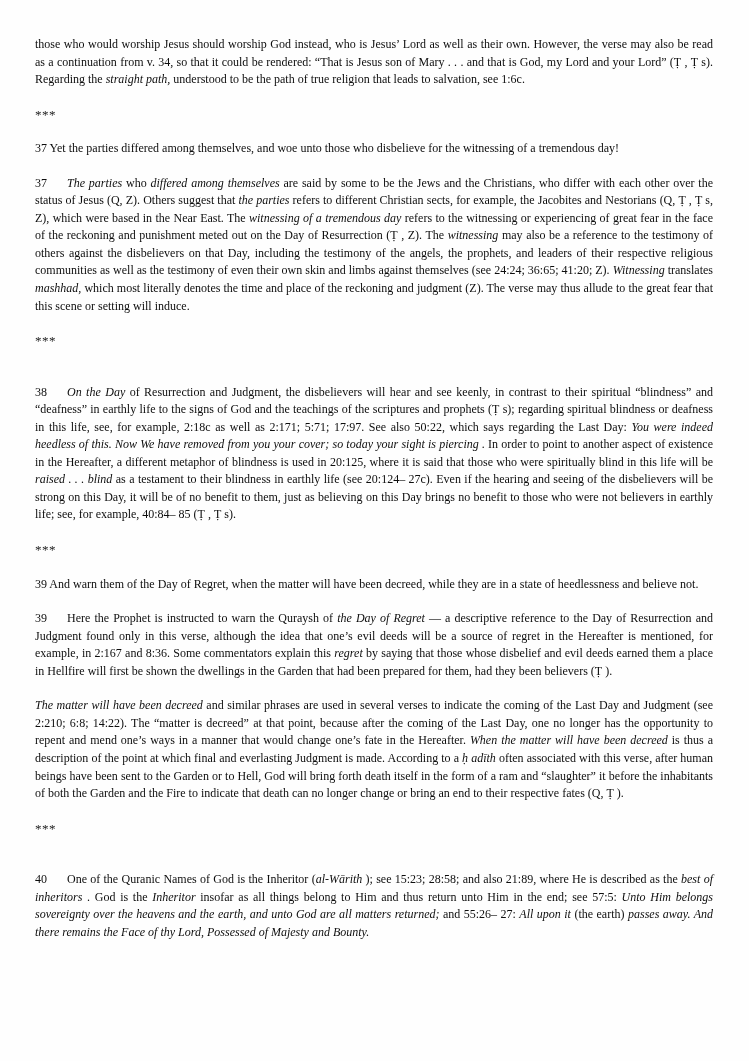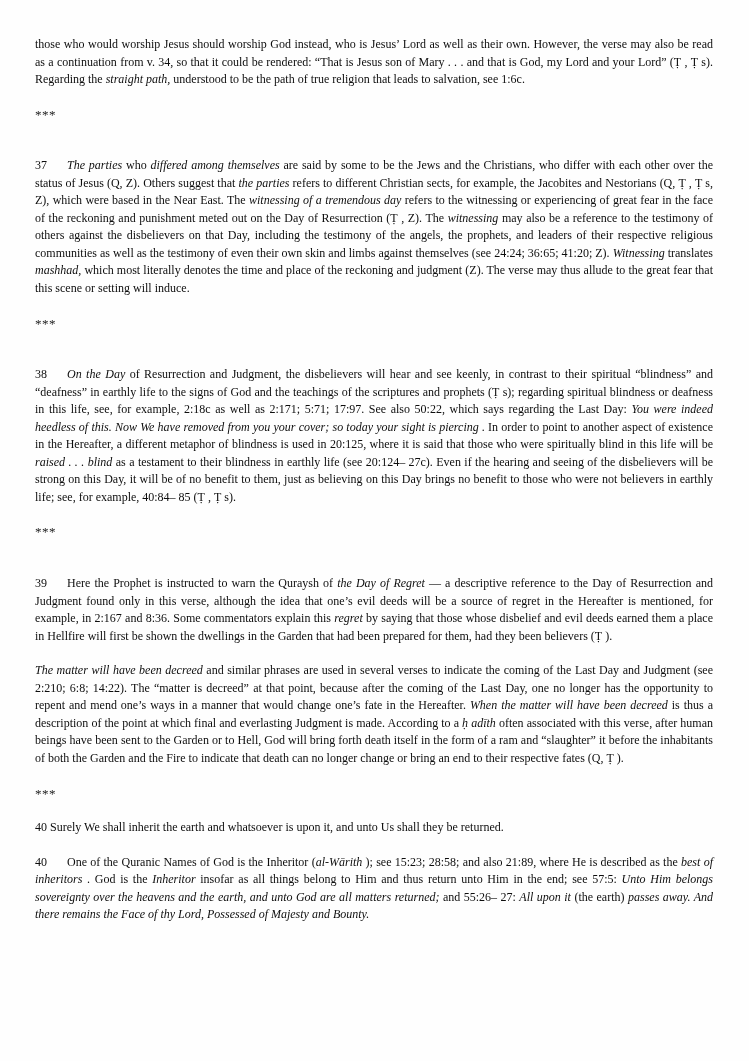--- a/index.html
+++ b/index.html
@@ -66,51 +66,52 @@
 
 <div id="page" style="width: 749px; height: 1061px; background: rgb(254, 254, 254);">
   <div id="page-body">
 
     <div class="block continuation"><span>those who would worship Jesus should worship God instead, who is Jesus’ Lord as well as their own. However, the verse may also be read as a continuation from v. 34, so that it could be rendered: “That is Jesus son of Mary . . . and that is God, my Lord and your Lord” (Ṭ , Ṭ s). Regarding the </span><i>straight path,</i><span> understood to be the path of true religion that leads to salvation, see 1:6c.</span></div>
 
     <div class="gap-sep"></div>
     <div class="sep">***</div>
     <div class="gap-sep"></div>
 
+    <div class="block verse"><span>37 </span><span>Yet the parties differed among themselves, and woe unto those who disbelieve for the witnessing of a tremendous day!</span></div>
 
     <div class="gap-para"></div>
 
     <div class="block commentary"><span class="vnum">37</span><span class="vgap">&nbsp;</span><i>The parties</i><span> who </span><i>differed among themselves</i><span> are said by some to be the Jews and the Christians, who differ with each other over the status of Jesus (Q, Z). Others suggest that </span><i>the parties</i><span> refers to different Christian sects, for example, the Jacobites and Nestorians (Q, Ṭ , Ṭ s, Z), which were based in the Near East. The </span><i>witnessing of a tremendous day</i><span> refers to the witnessing or experiencing of great fear in the face of the reckoning and punishment meted out on the Day of Resurrection (Ṭ , Z). The </span><i>witnessing</i><span> may also be a reference to the testimony of others against the disbelievers on that Day, including the testimony of the angels, the prophets, and leaders of their respective religious communities as well as the testimony of even their own skin and limbs against themselves (see 24:24; 36:65; 41:20; Z). </span><i>Witnessing</i><span> translates </span><i>mashhad,</i><span> which most literally denotes the time and place of the reckoning and judgment (Z). The verse may thus allude to the great fear that this scene or setting will induce.</span></div>
 
     <div class="gap-sep"></div>
     <div class="sep">***</div>
     <div class="gap-sep"></div>
 
 
     <div class="gap-para"></div>
 
     <div class="block commentary"><span class="vnum">38</span><span class="vgap">&nbsp;</span><i>On the Day</i><span> of Resurrection and Judgment, the disbelievers will hear and see keenly, in contrast to their spiritual “blindness” and “deafness” in earthly life to the signs of God and the teachings of the scriptures and prophets (Ṭ s); regarding spiritual blindness or deafness in this life, see, for example, 2:18c as well as 2:171; 5:71; 17:97. See also 50:22, which says regarding the Last Day: </span><i>You were indeed heedless of this. Now We have removed from you your cover; so today your sight is piercing .</i><span> In order to point to another aspect of existence in the Hereafter, a different metaphor of blindness is used in 20:125, where it is said that those who were spiritually blind in this life will be </span><i>raised . . . blind</i><span> as a testament to their blindness in earthly life (see 20:124– 27c). Even if the hearing and seeing of the disbelievers will be strong on this Day, it will be of no benefit to them, just as believing on this Day brings no benefit to those who were not believers in earthly life; see, for example, 40:84– 85 (Ṭ , Ṭ s).</span></div>
 
     <div class="gap-sep"></div>
     <div class="sep">***</div>
     <div class="gap-sep"></div>
 
+    <div class="block verse"><span>39 </span><span>And warn them of the Day of Regret, when the matter will have been decreed, while they are in a state of heedlessness and believe not.</span></div>
 
     <div class="gap-para"></div>
 
     <div class="block commentary"><span class="vnum">39</span><span class="vgap">&nbsp;</span><span>Here the Prophet is instructed to warn the Quraysh of </span><i>the Day of Regret</i><span> — a descriptive reference to the Day of Resurrection and Judgment found only in this verse, although the idea that one’s evil deeds will be a source of regret in the Hereafter is mentioned, for example, in 2:167 and 8:36. Some commentators explain this </span><i>regret</i><span> by saying that those whose disbelief and evil deeds earned them a place in Hellfire will first be shown the dwellings in the Garden that had been prepared for them, had they been believers (Ṭ ).</span></div>
 
     <div class="gap-para"></div>
 
     <div class="block continuation"><i>The matter will have been decreed</i><span> and similar phrases are used in several verses to indicate the coming of the Last Day and Judgment (see 2:210; 6:8; 14:22). The “matter is decreed” at that point, because after the coming of the Last Day, one no longer has the opportunity to repent and mend one’s ways in a manner that would change one’s fate in the Hereafter. </span><i>When the matter will have been decreed</i><span> is thus a description of the point at which final and everlasting Judgment is made. According to a </span><i>ḥ adīth</i><span> often associated with this verse, after human beings have been sent to the Garden or to Hell, God will bring forth death itself in the form of a ram and “slaughter” it before the inhabitants of both the Garden and the Fire to indicate that death can no longer change or bring an end to their respective fates (Q, Ṭ ).</span></div>
 
     <div class="gap-sep"></div>
     <div class="sep">***</div>
     <div class="gap-sep"></div>
 
-    <div class="block verse"><span>40 </span><span>Surely We shall inherit the earth and whatsoever is upon it, and unto Us shall they be returned.</span></div>
 
     <div class="gap-para"></div>
 
     <div class="block commentary"><span class="vnum">40</span><span class="vgap">&nbsp;</span><span>One of the Quranic Names of God is the Inheritor (</span><i>al-Wārith</i><span> ); see 15:23; 28:58; and also 21:89, where He is described as the </span><i>best of inheritors</i><span> . God is the </span><i>Inheritor</i><span> insofar as all things belong to Him and thus return unto Him in the end; see 57:5: </span><i>Unto Him belongs sovereignty over the heavens and the earth, and unto God are all matters returned;</i><span> and 55:26– 27: </span><i>All upon it</i><span> (the earth) </span><i>passes away. And there remains the Face of thy Lord, Possessed of Majesty and Bounty.</i></div>
 
   </div>
 </div>
 
 </body></html>

